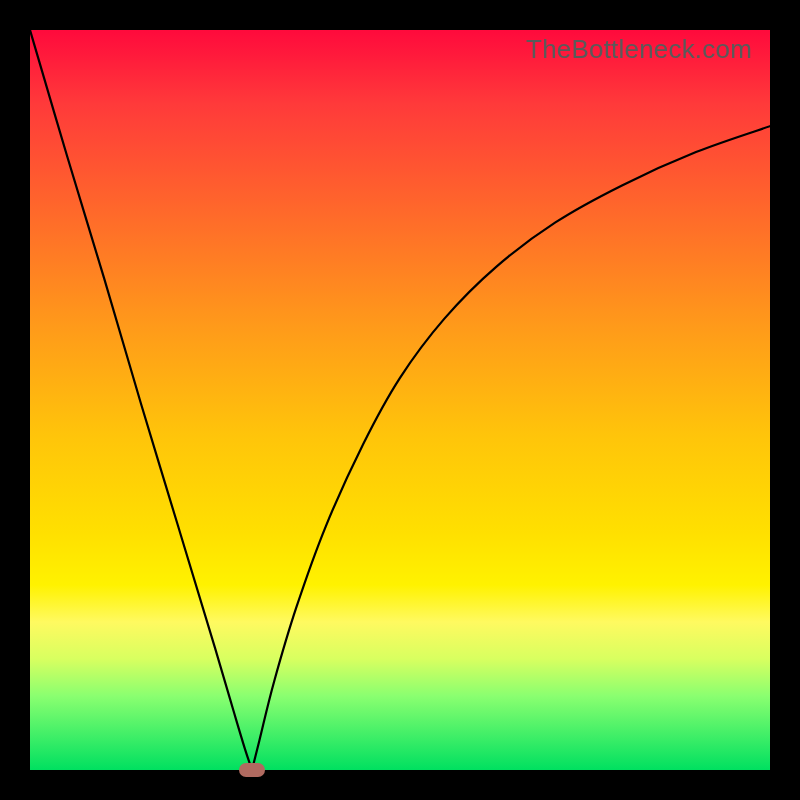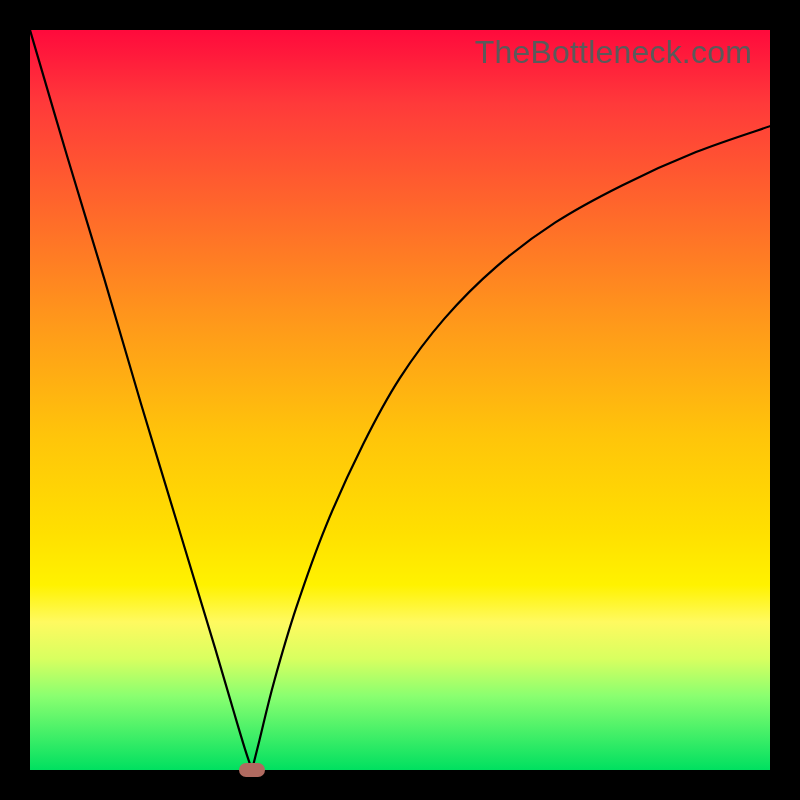--- a/index.html
+++ b/index.html
@@ -28,21 +28,21 @@
       #d8ff60 85%,
       #8aff70 90%,
       #00e060 100%
     );
   }
   .watermark {
     position: absolute;
     top: 4px;
     right: 18px;
     font-family: Arial, Helvetica, sans-serif;
-    font-size: 32px;
+    font-size: 26px;
     font-weight: 400;
     color: #5a5a5a;
     letter-spacing: 0.2px;
     user-select: none;
   }
   .curve-svg {
     position: absolute;
     left: 0; top: 0;
     width: 740px;
     height: 740px;

